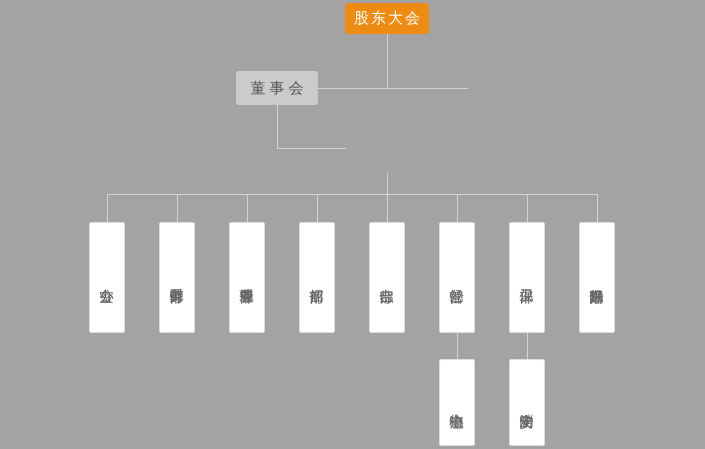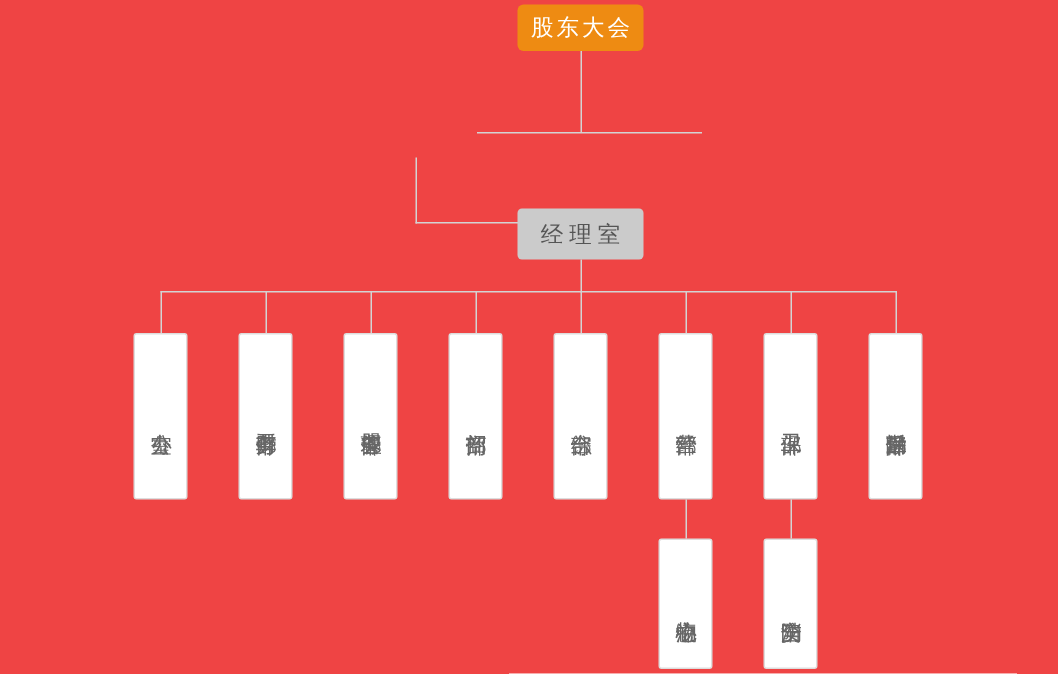--- a/index.html
+++ b/index.html
@@ -1,17 +1,17 @@
 <!DOCTYPE html>
 <html><head>
 <meta charset="utf-8">
 <style>
   html,body{margin:0;padding:0;background:#ffffff;}
   .canvas{
-    position:relative;width:705px;height:449px;background:#ef4444;overflow:hidden;
+    position:relative;width:705px;height:449px;background:#a3a3a3;overflow:hidden;
     font-family:"DejaVu Sans","Liberation Sans",sans-serif;
   }
   .line{position:absolute;background:#d3d3d3;}
   .line.v{width:1px;}
   .line.h{height:1px;}
   .node{
     position:absolute;box-sizing:border-box;
     display:flex;align-items:center;justify-content:center;
     font-size:15px;letter-spacing:4px;padding-left:4px;
     border-radius:3px;white-space:nowrap;
@@ -48,22 +48,22 @@
   <div class="line v" style="left:317px;top:194px;height:28px"></div>
   <div class="line v" style="left:387px;top:194px;height:28px"></div>
   <div class="line v" style="left:457px;top:194px;height:28px"></div>
   <div class="line v" style="left:527px;top:194px;height:28px"></div>
   <div class="line v" style="left:597px;top:194px;height:28px"></div>
   <div class="line v" style="left:457px;top:333px;height:26px"></div>
   <div class="line v" style="left:527px;top:333px;height:26px"></div>
 
   <div class="node root" style="left:345px;top:3px;width:84px;height:31px">股东大会</div>
 
+  <div class="node gray" style="left:236px;top:71px;width:82px;height:34px">董事会</div>
 
-  <div class="node gray" style="left:345px;top:139px;width:84px;height:34px">经理室</div>
 
   <div class="leaf" style="left:89px;top:222px;width:36px;height:111px">
     <span class="vtext">办公室</span>
   </div>
   <div class="leaf" style="left:159px;top:222px;width:36px;height:111px">
     <span class="vtext">财务劳工部</span>
   </div>
   <div class="leaf" style="left:229px;top:222px;width:36px;height:111px">
     <span class="vtext">管理服务部</span>
   </div>

